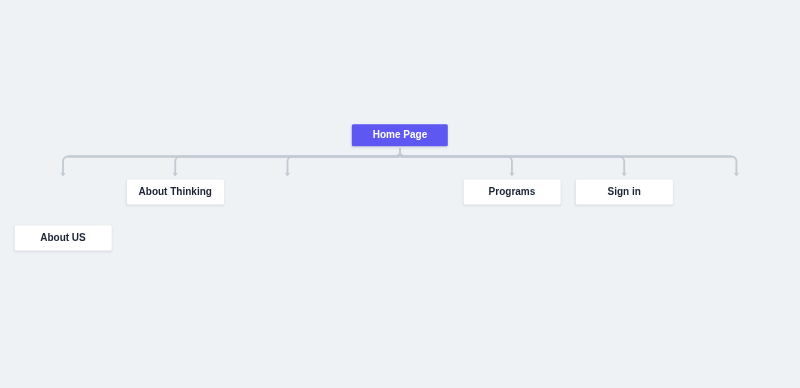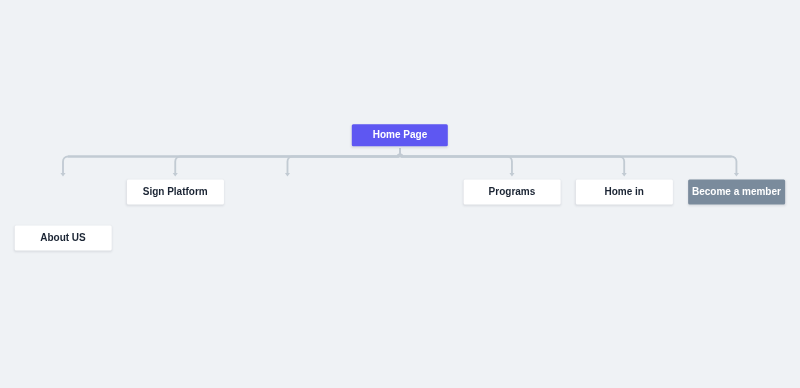--- a/index.html
+++ b/index.html
@@ -80,29 +80,26 @@
 
   <div class="node" style="left: 351px; top: 124px; width: 96.4px; height: 22.4px; transform: translate(0.8px, 0.25px); background: rgb(94, 87, 242); color: rgb(255, 255, 255);">
     <span class="node-label">Home Page</span>
   </div>
 
   <div class="node" style="left: 14px; top: 179px; width: 96.6px; height: 24.83px; transform: translate(0.7px, 0.54px); background: rgb(255, 255, 255); color: rgb(26, 36, 51); margin-top: 46px;">
     <span class="node-label">About US</span>
   </div>
 
   <div class="node" style="left: 126px; top: 179px; width: 96.6px; height: 24.83px; transform: translate(0.94px, 0.54px); background: rgb(255, 255, 255); color: rgb(26, 36, 51);">
-    <span class="node-label">Sign Platform</span>
+    <span class="node-label">About Thinking</span>
   </div>
 
 
   <div class="node" style="left: 463px; top: 179px; width: 96.6px; height: 24.83px; transform: translate(0.66px, 0.54px); background: rgb(255, 255, 255); color: rgb(26, 36, 51);">
     <span class="node-label">Programs</span>
   </div>
 
   <div class="node" style="left: 575px; top: 179px; width: 96.6px; height: 24.83px; transform: translate(0.9px, 0.54px); background: rgb(255, 255, 255); color: rgb(26, 36, 51);">
-    <span class="node-label">Home in</span>
+    <span class="node-label">Sign in</span>
   </div>
 
-  <div class="node" style="left: 688px; top: 179px; width: 96.6px; height: 24.83px; transform: translate(0.14px, 0.54px); background: rgb(122, 139, 156); color: rgb(255, 255, 255);">
-    <span class="node-label">Become a member</span>
-  </div>
 
 </div>
 
 </body></html>

